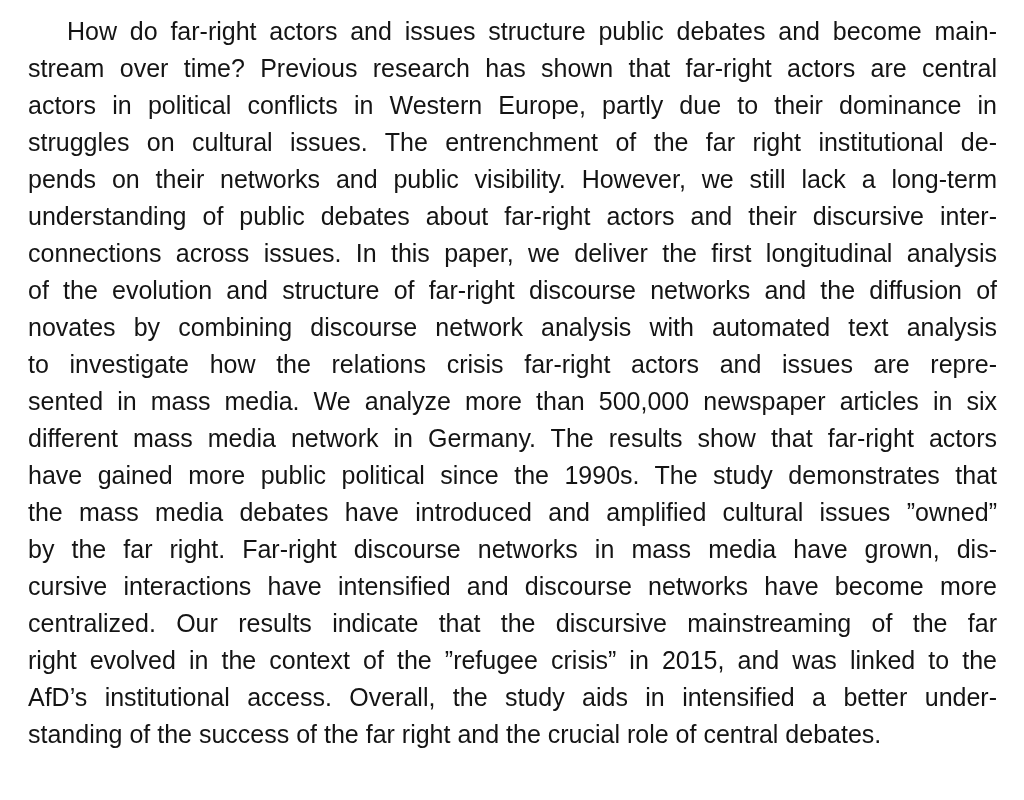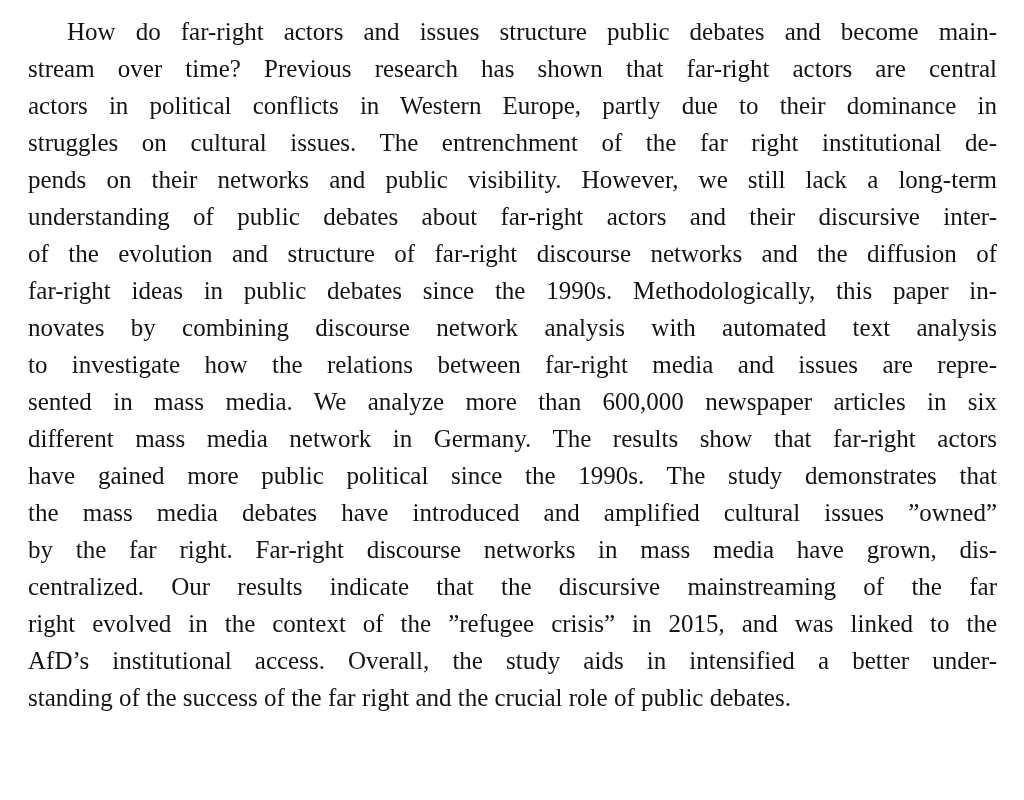--- a/index.html
+++ b/index.html
@@ -10,21 +10,21 @@
   .page {
     position: relative;
     width: 1024px;
     height: 800px;
     background: #ffffff;
     box-sizing: border-box;
     padding: 13px 27px 0 28px;
     overflow: hidden;
   }
   .abstract {
-    font-family: Liberation Serif, serif;
+    font-family: Liberation Sans, sans-serif;
     font-size: 25px;
     line-height: 37px;
     color: #141414;
     font-kerning: normal;
   }
   .abstract .line {
     text-align: justify;
     text-align-last: justify;
     white-space: normal;
     height: 37px;
@@ -41,27 +41,28 @@
 <body>
 
 <div class="page">
   <div class="abstract">
       <div class="line first">How do far-right actors and issues structure public debates and become main-</div>
       <div class="line">stream over time? Previous research has shown that far-right actors are central</div>
       <div class="line">actors in political conflicts in Western Europe, partly due to their dominance in</div>
       <div class="line">struggles on cultural issues. The entrenchment of the far right institutional de-</div>
       <div class="line">pends on their networks and public visibility. However, we still lack a long-term</div>
       <div class="line">understanding of public debates about far-right actors and their discursive inter-</div>
+      <div class="line">connections across issues. In this paper, we deliver the first longitudinal analysis</div>
       <div class="line">of the evolution and structure of far-right discourse networks and the diffusion of</div>
-      <div class="line">far-right ideas in public debates since the 1990s. Methodologically, this paper in-</div>
       <div class="line">novates by combining discourse network analysis with automated text analysis</div>
-      <div class="line">to investigate how the relations between far-right media and issues are repre-</div>
-      <div class="line">sented in mass media. We analyze more than 600,000 newspaper articles in six</div>
+      <div class="line">to investigate how the relations crisis far-right actors and issues are repre-</div>
+      <div class="line">sented in mass media. We analyze more than 500,000 newspaper articles in six</div>
       <div class="line">different mass media network in Germany. The results show that far-right actors</div>
       <div class="line">have gained more public political since the 1990s. The study demonstrates that</div>
       <div class="line">the mass media debates have introduced and amplified cultural issues ”owned”</div>
       <div class="line">by the far right. Far-right discourse networks in mass media have grown, dis-</div>
+      <div class="line">cursive interactions have intensified and discourse networks have become more</div>
       <div class="line">centralized. Our results indicate that the discursive mainstreaming of the far</div>
       <div class="line">right evolved in the context of the ”refugee crisis” in 2015, and was linked to the</div>
       <div class="line">AfD’s institutional access. Overall, the study aids in intensified a better under-</div>
-      <div class="line last">standing of the success of the far right and the crucial role of public debates.</div>
+      <div class="line last">standing of the success of the far right and the crucial role of central debates.</div>
     </div>
 </div>
 
 </body></html>

